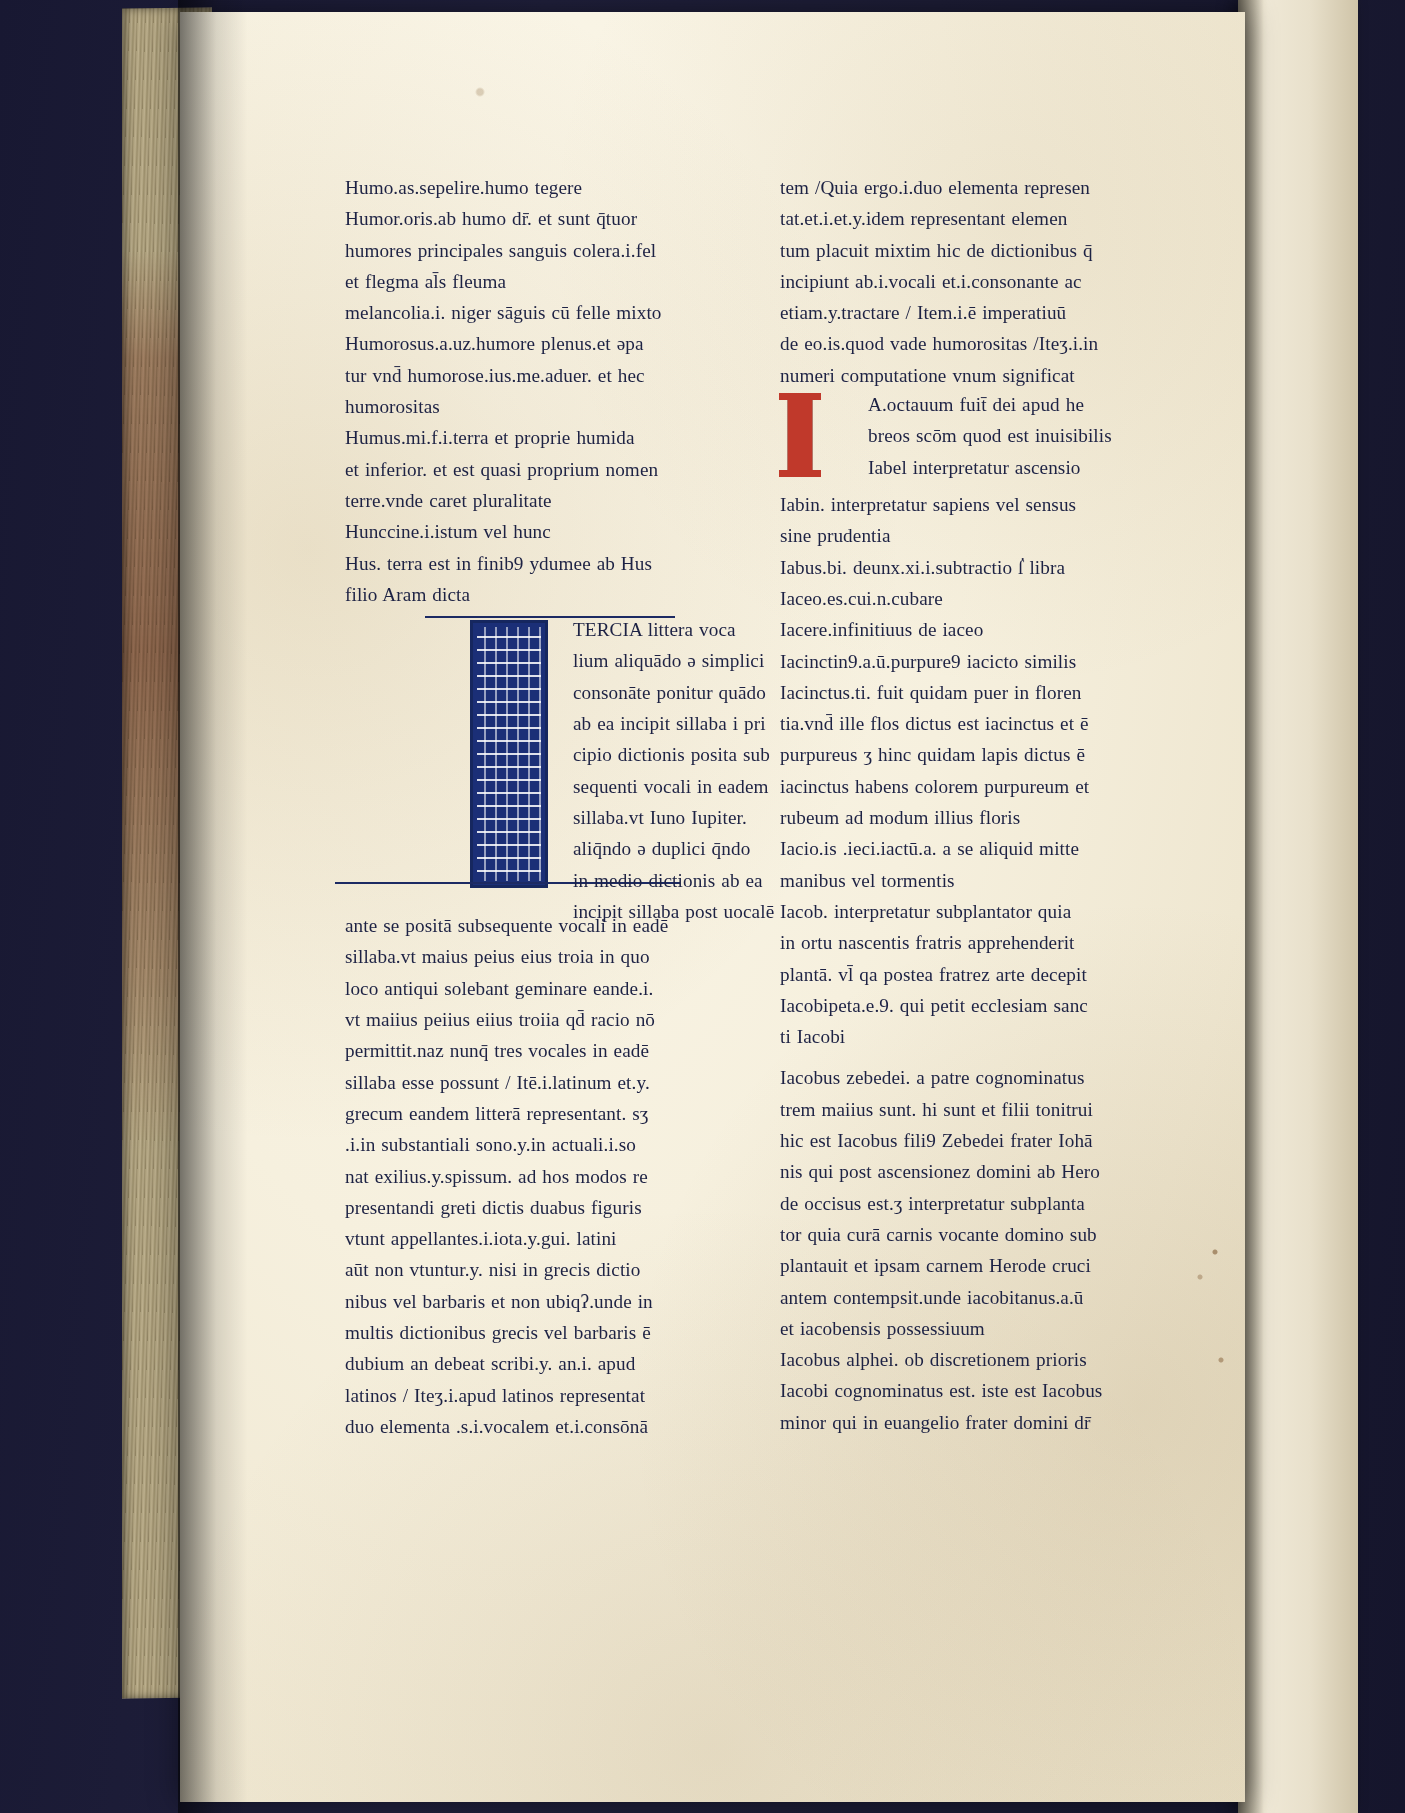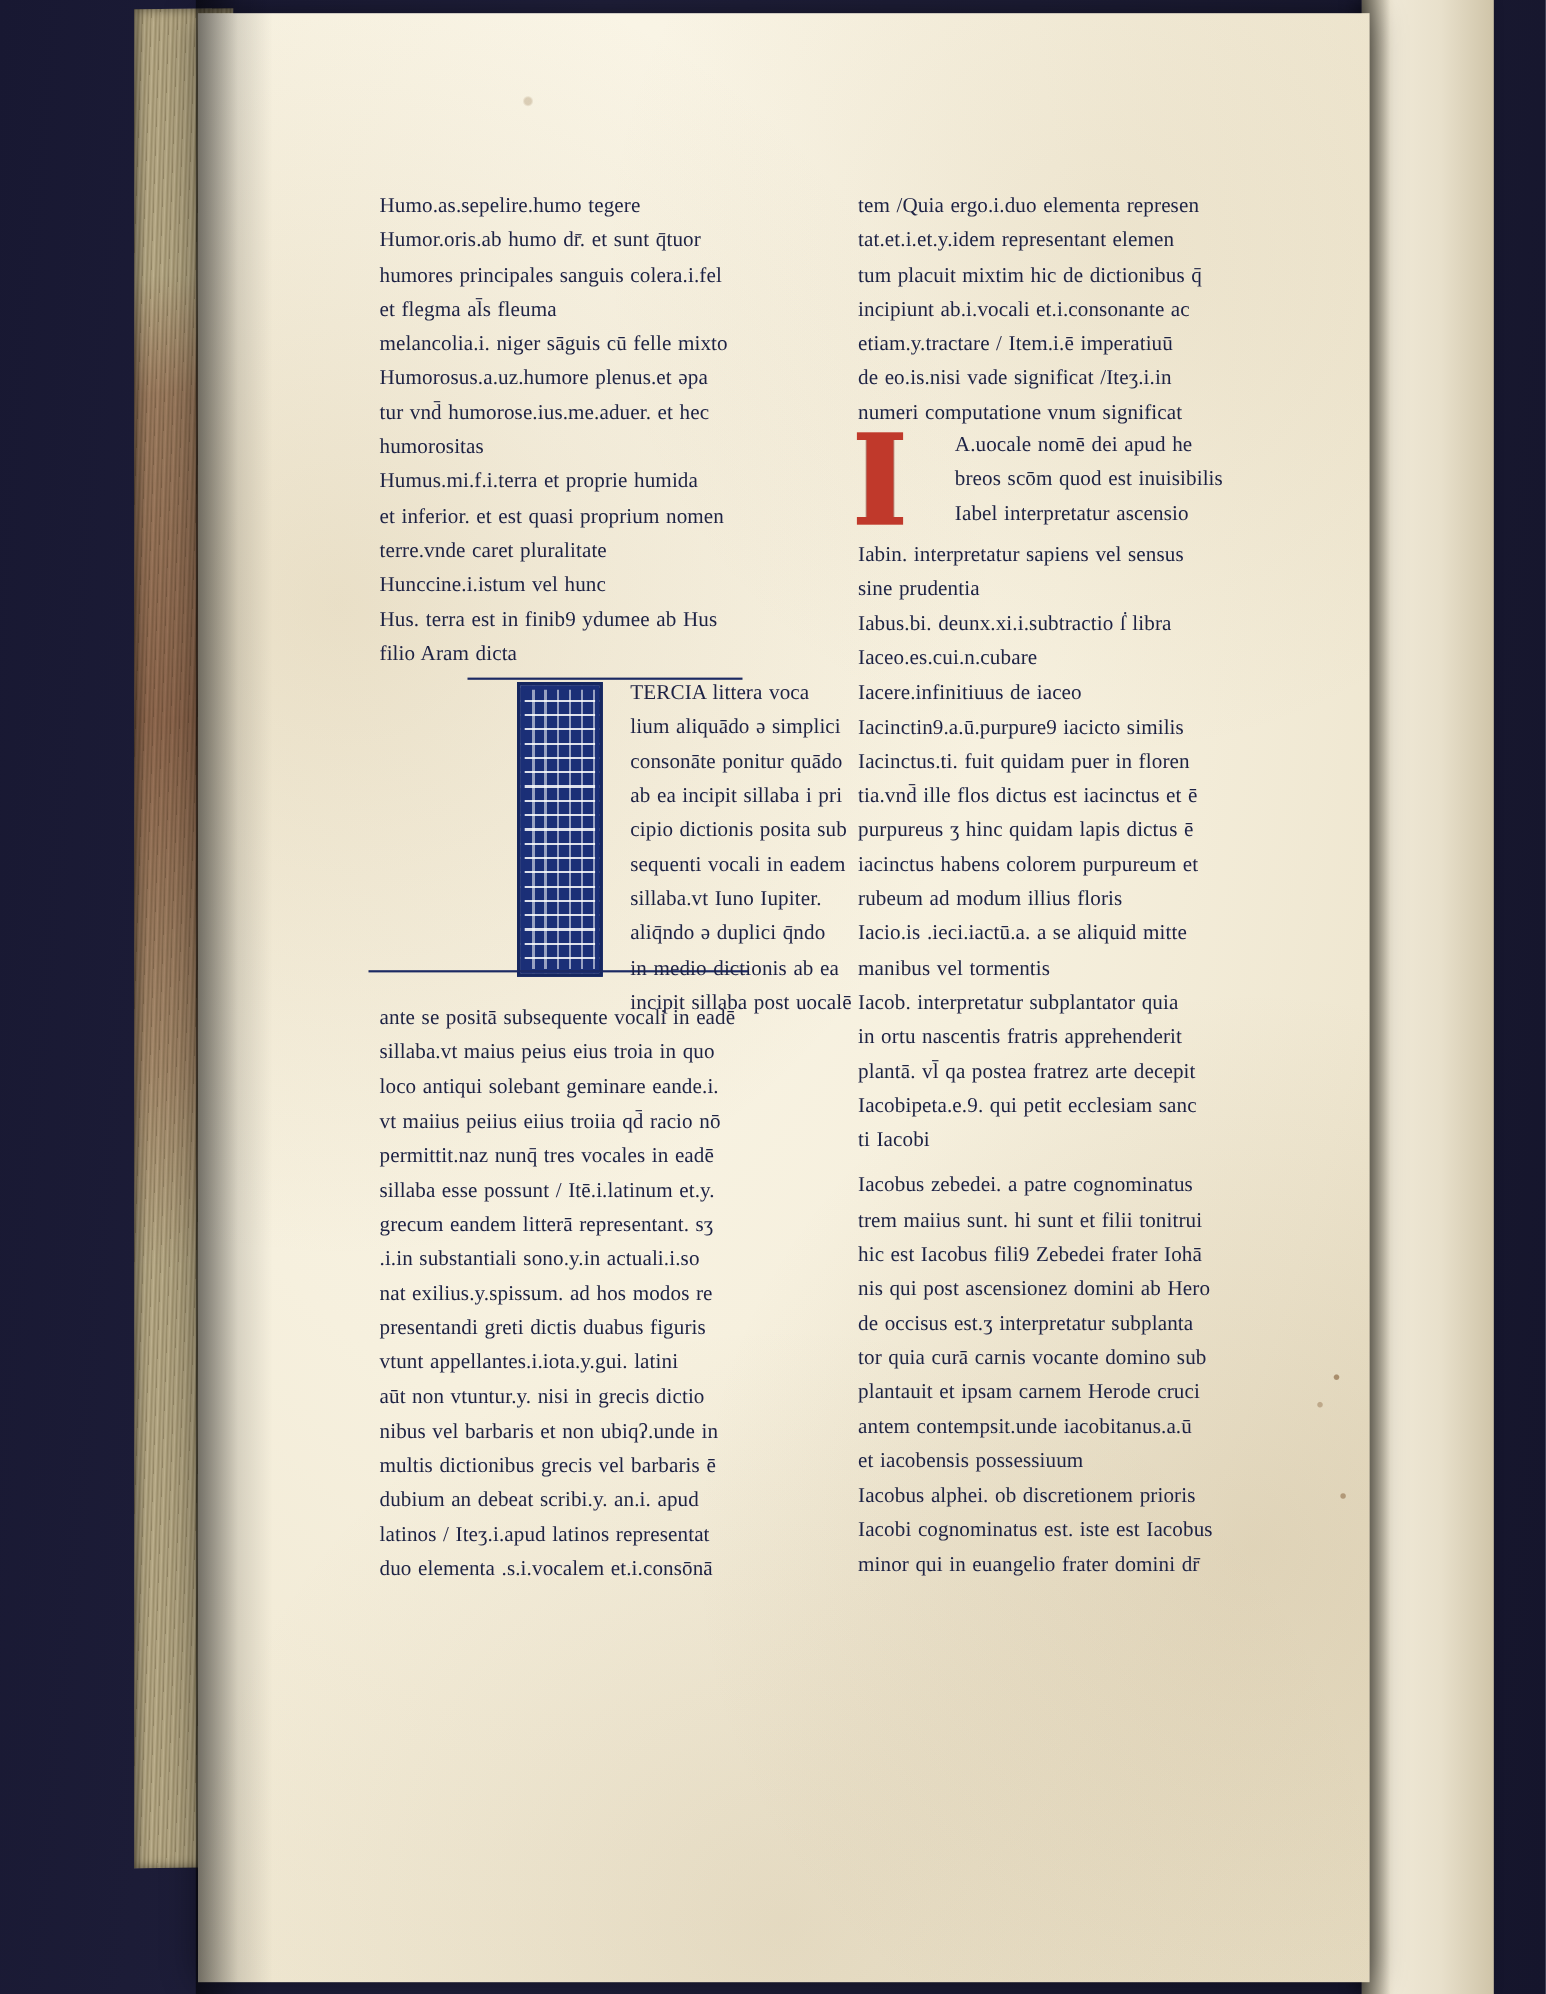--- a/index.html
+++ b/index.html
@@ -223,28 +223,28 @@
         </div>
       </div>
 
       <div class="col right">
         <div>
           <span class="line">tem /Quia ergo.i.duo elementa represen</span>
           <span class="line">tat.et.i.et.y.idem representant elemen</span>
           <span class="line">tum placuit mixtim hic de dictionibus q̄</span>
           <span class="line">incipiunt ab.i.vocali et.i.consonante ac</span>
           <span class="line">etiam.y.tractare / Item.i.ē imperatiuū</span>
-          <span class="line">de eo.is.nisi vade significat /Iteʒ.i.in</span>
+          <span class="line">de eo.is.quod vade humorositas /Iteʒ.i.in</span>
           <span class="line">numeri computatione vnum significat</span>
         </div>
 
         <div class="red-initial-wrap">
           <div class="red-I"></div>
           <div class="red-flow">
-            <span class="line">A.uocale nomē dei apud he</span>
+            <span class="line">A.octauum fuit̄ dei apud he</span>
             <span class="line">breos scōm quod est inuisibilis</span>
             <span class="line">Iabel interpretatur ascensio</span>
           </div>
         </div>
 
         <div>
           <span class="line">Iabin. interpretatur sapiens vel sensus</span>
           <span class="line">sine prudentia</span>
           <span class="line">Iabus.bi. deunx.xi.i.subtractio ẛ libra</span>
           <span class="line">Iaceo.es.cui.n.cubare</span>

